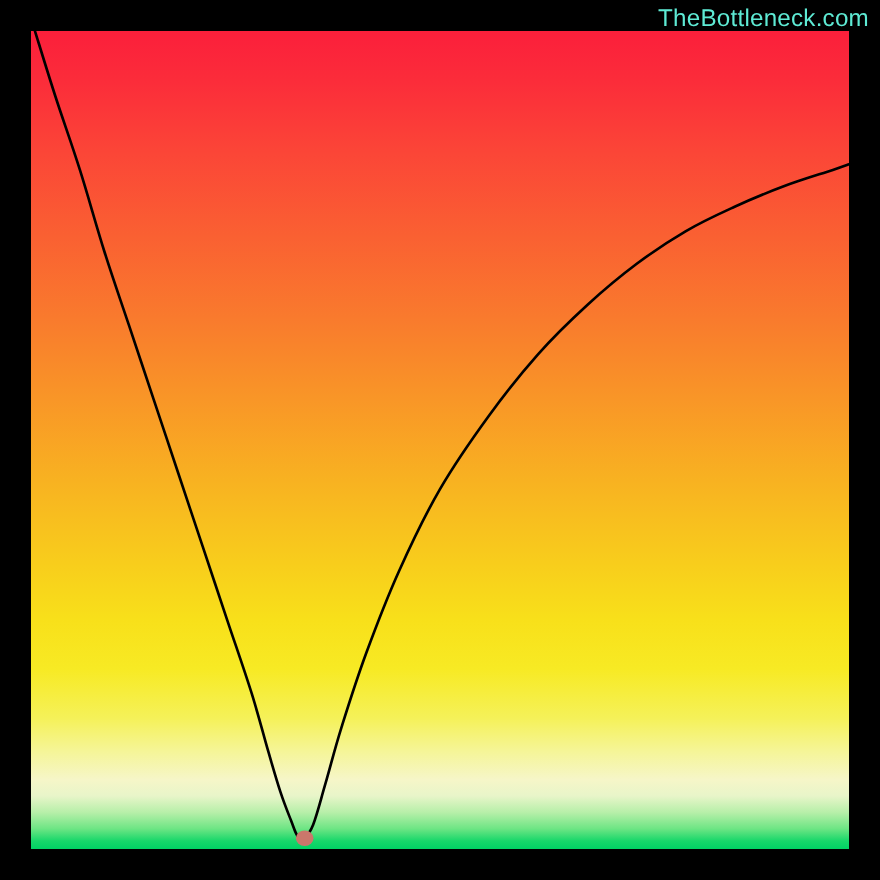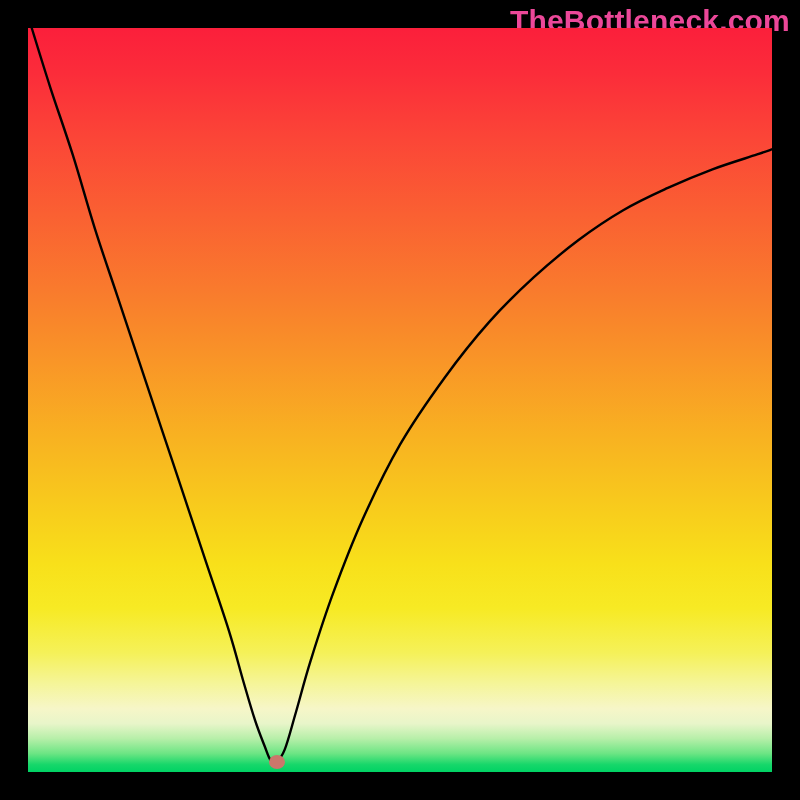--- a/index.html
+++ b/index.html
@@ -29,23 +29,23 @@
   }
   .plot svg {
     display: block;
     width: 100%;
     height: 100%;
   }
   .watermark {
     position: absolute;
     top: 4px;
     right: 10px;
-    color: #ec4899;
-    font-size: 30px;
-    font-weight: 700;
+    color: #5eead4;
+    font-size: 22px;
+    font-weight: 400;
     letter-spacing: 0.2px;
     font-family: Arial, Helvetica, sans-serif;
   }
 </style>
 </head>
 <body>
 
 <div class="frame">
   <div class="watermark">TheBottleneck.com</div>
   <div class="plot">

